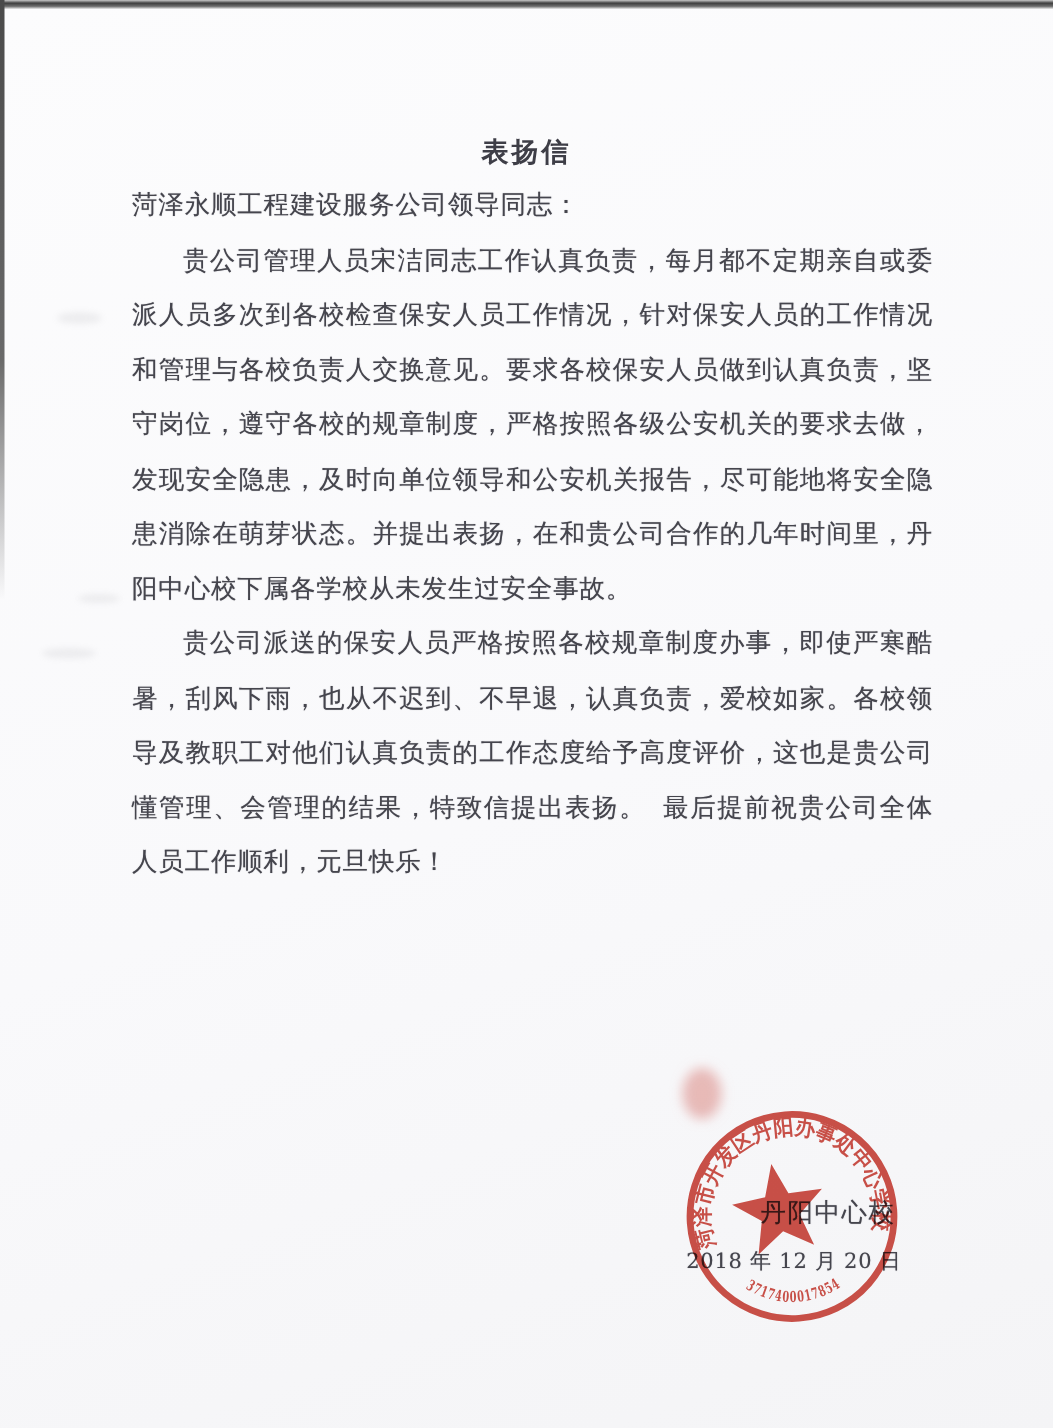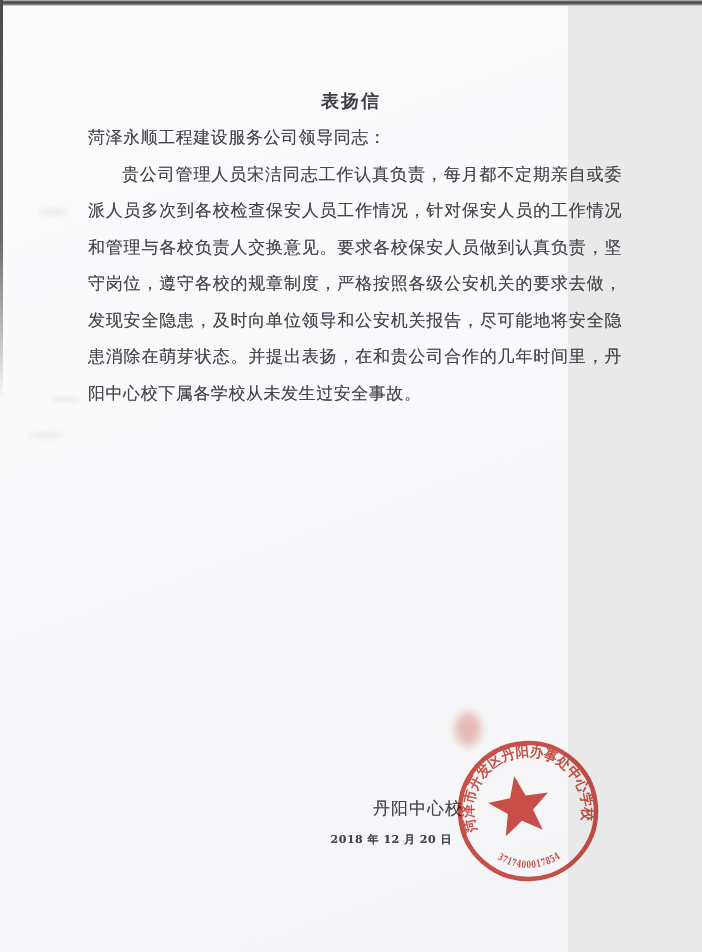--- a/index.html
+++ b/index.html
@@ -4,21 +4,21 @@
 <style>
   html, body {
     margin: 0; padding: 0;
     width: 702px; height: 952px;
     overflow: hidden;
     background: #e9e9e9;
     font-family: "DejaVu Serif", "Liberation Serif", serif;
   }
   .page {
     position: relative;
-    width: 568px; height: 952px;
+    width: 702px; height: 952px;
     background: linear-gradient(160deg, #fcfcfd 0%, #f9f9fb 55%, #f4f4f6 100%);
   }
   .scan-top-edge {
     position: absolute; left: 0; top: 0;
     width: 702px; height: 6px;
     background: linear-gradient(to bottom, #c9c9c9 0%, #3f3f3f 35%, #6d6d6d 70%, #ececec 100%);
   }
   .scan-left-edge {
     position: absolute; left: 0; top: 0;
     width: 3px; height: 400px;
@@ -64,27 +64,26 @@
     position: absolute;
     right: 105px; top: 797px;
     font-size: 17px;
     letter-spacing: 1px;
     color: #45454d;
     z-index: 2;
     text-shadow: 0 0 0.6px rgba(64,64,74,0.55);
   }
   .date {
     position: absolute;
-    right: 116px; top: 832px;
-    font-size: 11px;
+    right: 101px; top: 832px;
+    font-size: 14px;
     letter-spacing: 0.5px;
     color: #45454d;
     z-index: 2;
     text-shadow: 0 0 0.6px rgba(64,64,74,0.55);
-    font-weight: bold;
   }
 
   .stamp {
     position: absolute;
     left: 453px; top: 736px;
     width: 150px; height: 150px;
     z-index: 5;
     mix-blend-mode: multiply;
     opacity: 0.88;
   }
@@ -113,20 +112,21 @@
   <div class="scan-left-edge"></div>
   <div class="scan-smudge smudge-1"></div>
   <div class="scan-smudge smudge-2"></div>
   <div class="scan-smudge smudge-3"></div>
 
   <h1 class="title">表扬信</h1>
 
   <div class="body-text">
     <p>菏泽永顺工程建设服务公司领导同志：</p>
     <p class="indent">贵公司管理人员宋洁同志工作认真负责，每月都不定期亲自或委派人员多次到各校检查保安人员工作情况，针对保安人员的工作情况和管理与各校负责人交换意见。要求各校保安人员做到认真负责，坚守岗位，遵守各校的规章制度，严格按照各级公安机关的要求去做，发现安全隐患，及时向单位领导和公安机关报告，尽可能地将安全隐患消除在萌芽状态。并提出表扬，在和贵公司合作的几年时间里，丹阳中心校下属各学校从未发生过安全事故。</p>
+    <p class="indent">贵公司派送的保安人员严格按照各校规章制度办事，即使严寒酷暑，刮风下雨，也从不迟到、不早退，认真负责，爱校如家。各校领导及教职工对他们认真负责的工作态度给予高度评价，这也是贵公司懂管理、会管理的结果，特致信提出表扬。 最后提前祝贵公司全体人员工作顺利，元旦快乐！</p>
   </div>
 
   <div class="signature">丹阳中心校</div>
   <div class="date">2018 年 12 月 20 日</div>
 
   <div class="stamp-smudge"></div>
 
   <div class="stamp">
     <svg width="150" height="150" viewBox="0 0 150 150">
       <g transform="rotate(-4 75 75)">

